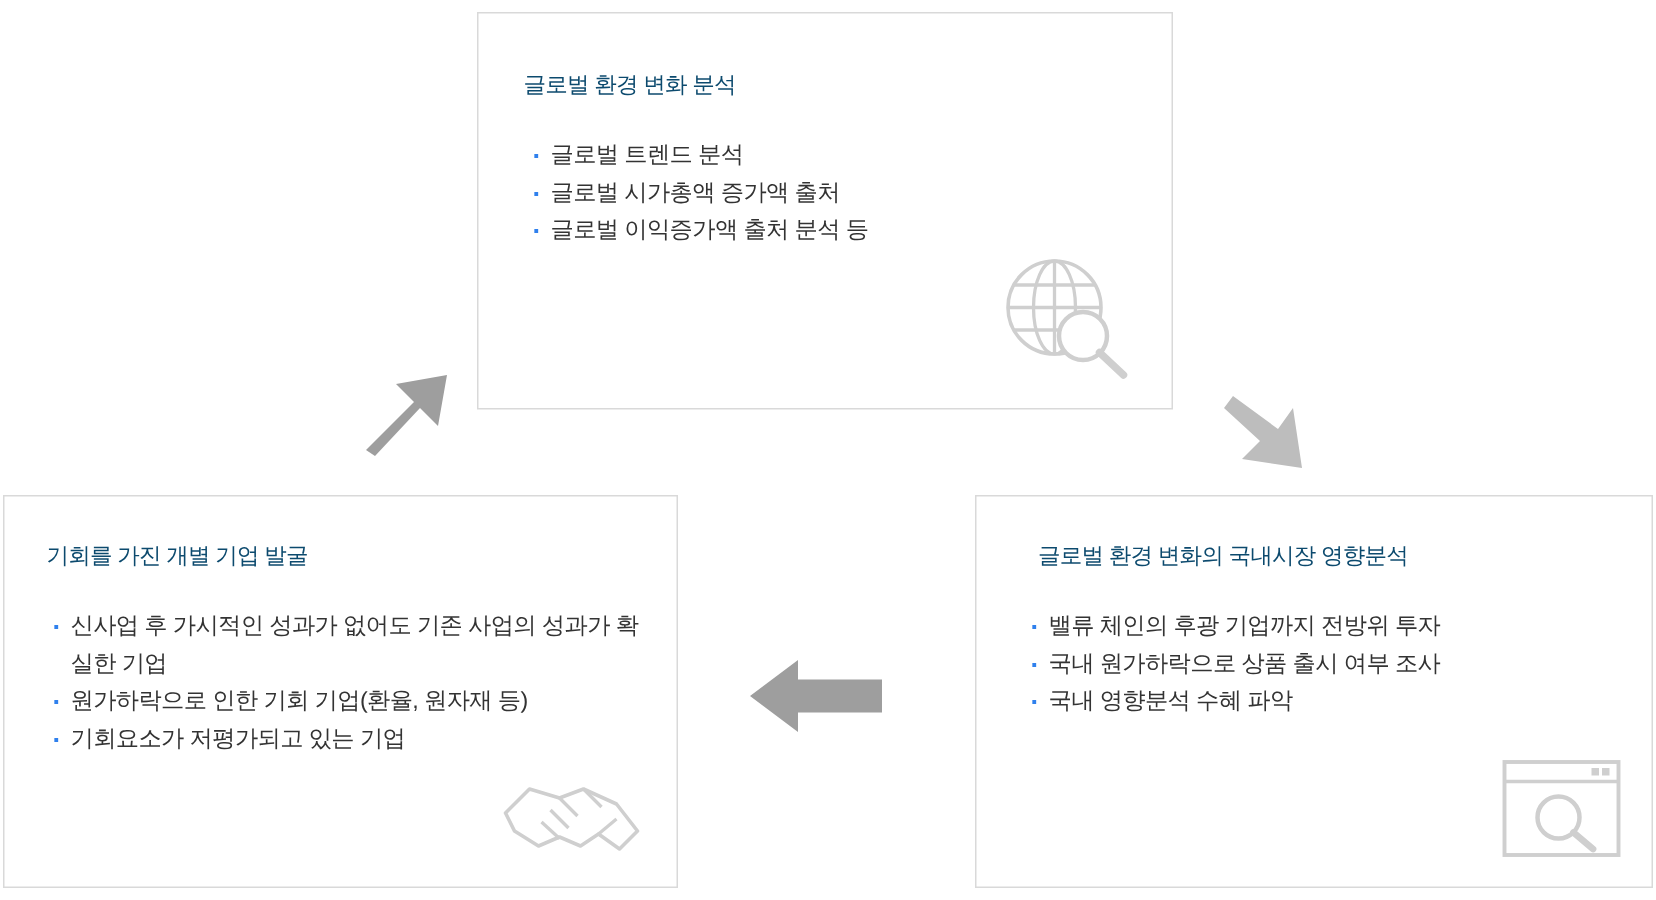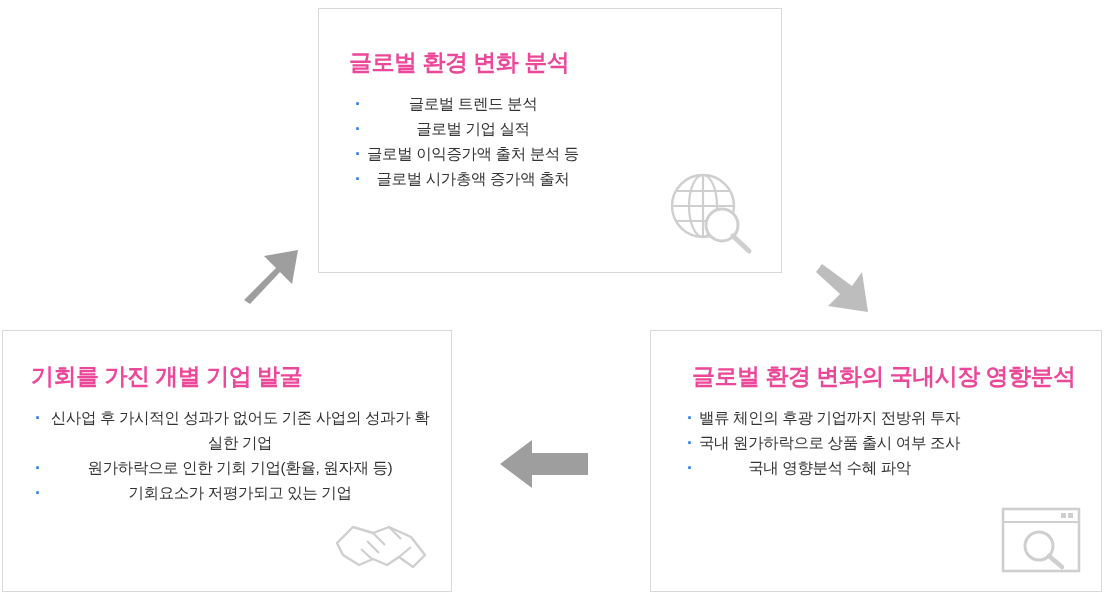--- a/index.html
+++ b/index.html
@@ -20,31 +20,30 @@
     width: 1104px;
     height: 600px;
   }
   .card {
     position: absolute;
     background: #ffffff;
     border: 1px solid #d9d9d9;
     box-sizing: border-box;
   }
   .card-title {
-    color: #ec4899;
-    font-weight: bold;
-    font-size: 23px;
+    color: #0c4a6e;
+    font-weight: normal;
+    font-size: 15px;
     letter-spacing: -0.5px;
     white-space: nowrap;
   }
   .bullets {
     list-style: none;
     margin: 0;
     padding: 0;
-    text-align: center;
   }
   .bullets li {
     position: relative;
     padding-left: 14px;
     color: #333333;
     font-size: 15.5px;
     line-height: 1.62;
     letter-spacing: -0.4px;
   }
   .bullets li::before {
@@ -132,23 +131,22 @@
 </style>
 </head>
 <body>
 
 <div class="stage">
 
   <div class="card" id="card-global">
     <div class="card-title">글로벌 환경 변화 분석</div>
     <ul class="bullets">
       <li>글로벌 트렌드 분석</li>
-      <li>글로벌 기업 실적</li>
+      <li>글로벌 시가총액 증가액 출처</li>
       <li>글로벌 이익증가액 출처 분석 등</li>
-      <li>글로벌 시가총액 증가액 출처</li>
     </ul>
     <div class="card-icon" id="icon-globe">
       <svg width="92" height="86" viewBox="0 0 92 86" fill="none">
         <circle cx="38" cy="36" r="31" stroke="#cfcfcf" stroke-width="2.4"></circle>
         <ellipse cx="38" cy="36" rx="14" ry="31" stroke="#cfcfcf" stroke-width="2.2"></ellipse>
         <line x1="7" y1="36" x2="69" y2="36" stroke="#cfcfcf" stroke-width="2.2"></line>
         <line x1="11" y1="21" x2="65" y2="21" stroke="#cfcfcf" stroke-width="2.2"></line>
         <line x1="11" y1="51" x2="65" y2="51" stroke="#cfcfcf" stroke-width="2.2"></line>
         <line x1="38" y1="5" x2="38" y2="67" stroke="#cfcfcf" stroke-width="2.2"></line>
         <circle cx="57" cy="55" r="16" fill="#ffffff" stroke="#cfcfcf" stroke-width="3"></circle>

